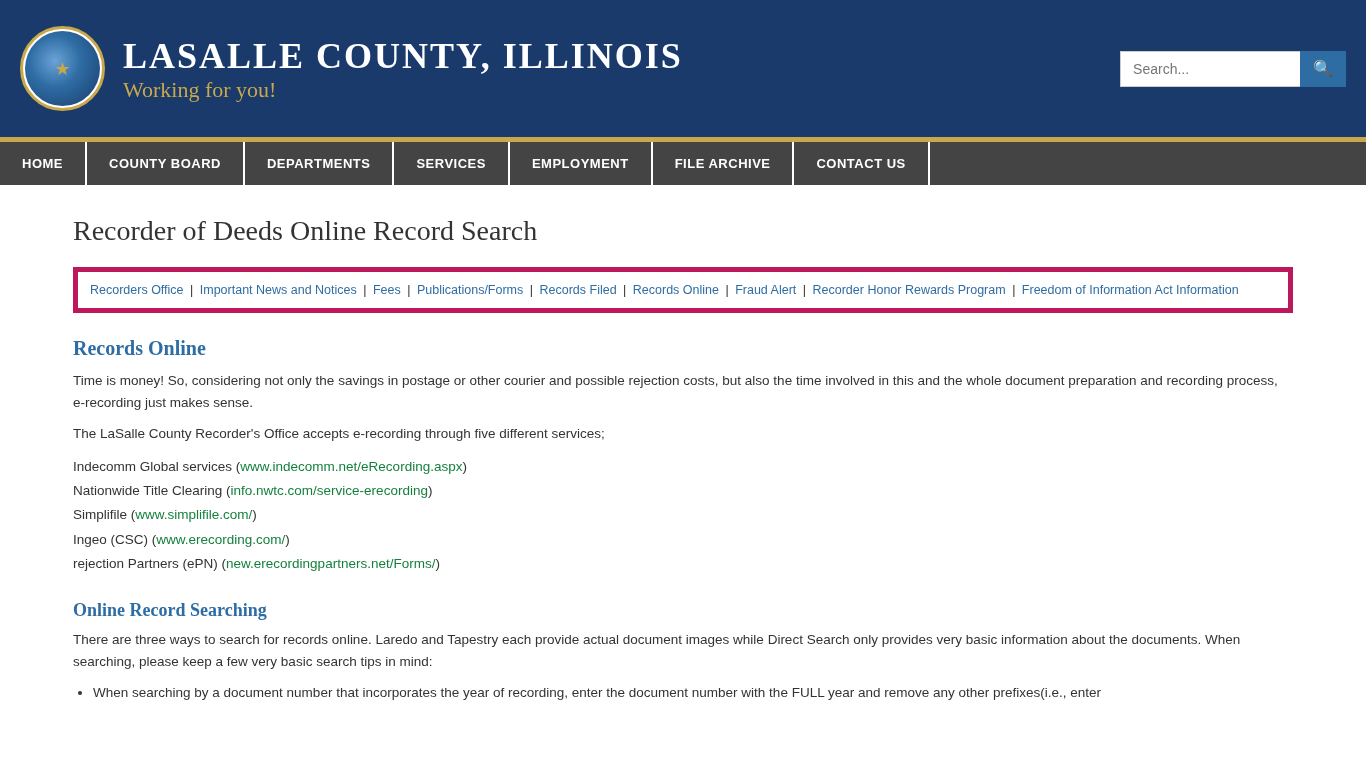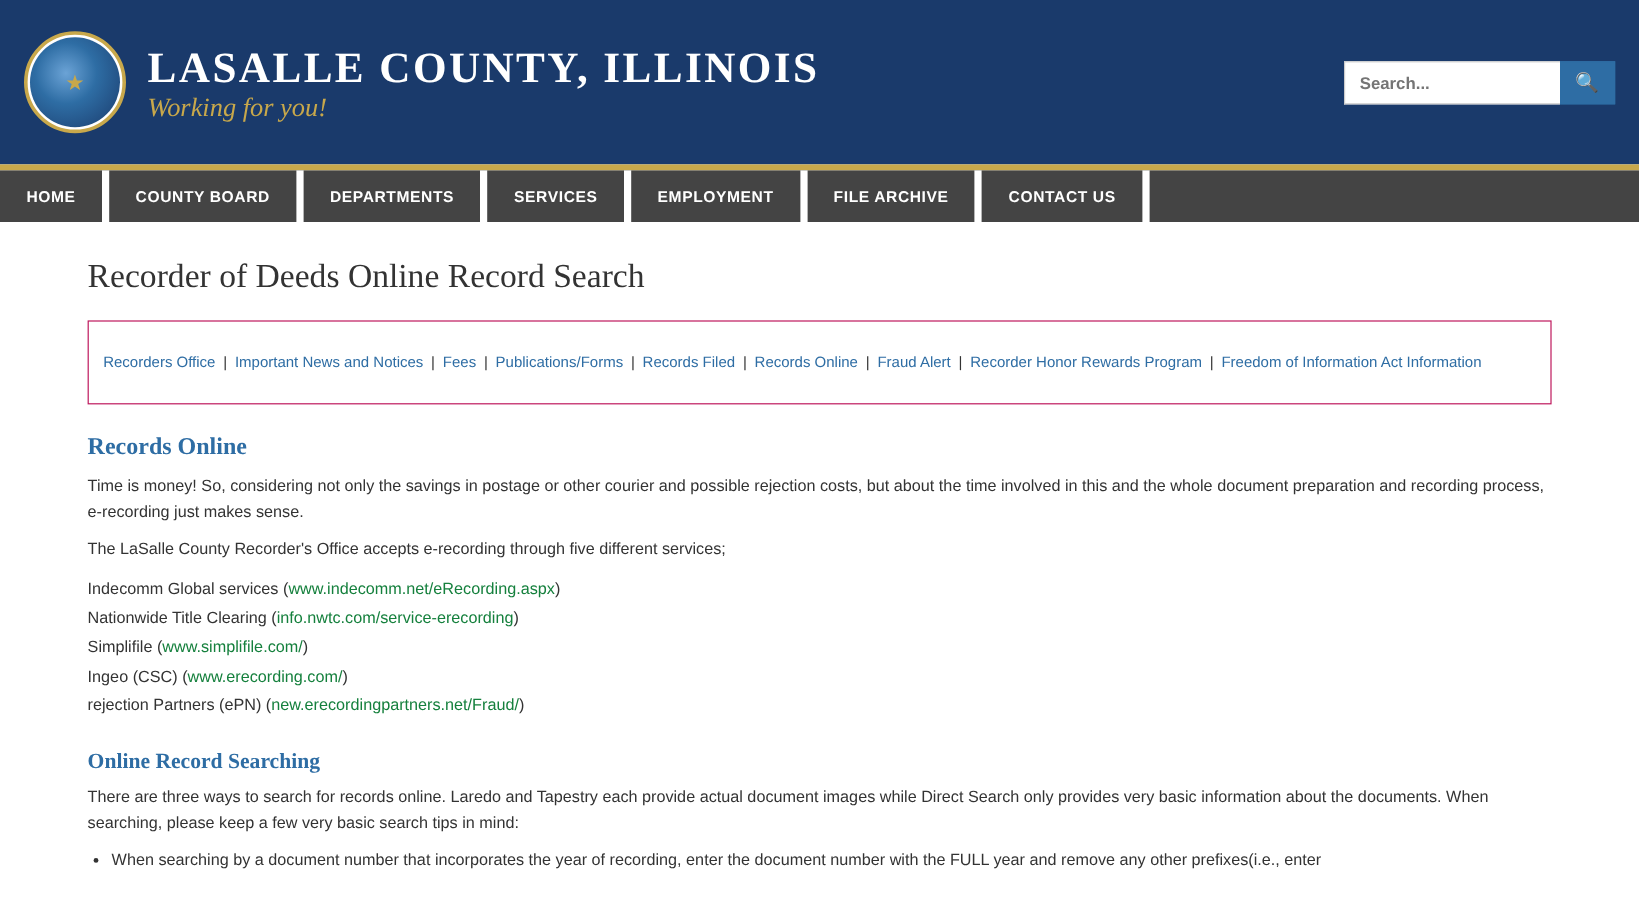--- a/index.html
+++ b/index.html
@@ -54,37 +54,35 @@
       font-size: 36px;
       font-weight: bold;
       color: #fff;
       letter-spacing: 2px;
       text-transform: uppercase;
       font-family: Georgia, serif;
     }
     #county-tagline {
       font-size: 22px;
       color: #c8a84b;
-      font-style: italic;
       font-family: Georgia, serif;
     }
     #search-area {
       display: flex;
       align-items: center;
       gap: 0;
     }
     #search-input {
       padding: 8px 12px;
       font-size: 14px;
       border: 1px solid #ccc;
       border-right: none;
       outline: none;
       width: 180px;
       height: 36px;
-      font-weight: bold;
     }
     #search-button {
       background: #2e6da4;
       border: 1px solid #2e6da4;
       color: #fff;
       padding: 0 12px;
       height: 36px;
       cursor: pointer;
       font-size: 16px;
       display: flex;
@@ -106,42 +104,42 @@
     }
     .nav-item {
       color: #fff;
       padding: 14px 22px;
       font-size: 13px;
       font-weight: bold;
       text-transform: uppercase;
       cursor: pointer;
       letter-spacing: 0.5px;
       white-space: nowrap;
-      border-right: 6px solid #ffffff;
+      border-right: 2px solid #ffffff;
     }
 
     
     #content {
       max-width: 1260px;
       margin: 0 auto;
       padding: 30px 20px 40px;
     }
 
     #page-title-el {
       font-size: 28px;
       font-weight: normal;
       color: #333;
       margin-bottom: 20px;
       font-family: Georgia, serif;
     }
 
     
     #breadcrumb-bar {
-      border: 1px solid #be185d;
-      padding: 24px 12px;
+      border: 5px solid #be185d;
+      padding: 8px 12px;
       margin-bottom: 24px;
       font-size: 12.5px;
       line-height: 1.6;
     }
     .breadcrumb-link {
       color: #2e6da4;
       cursor: pointer;
       text-decoration: none;
     }
     .breadcrumb-sep {
@@ -233,38 +231,38 @@
   <h1 id="page-title-el">Recorder of Deeds Online Record Search</h1>
 
   <div id="breadcrumb-bar">
     <a class="breadcrumb-link">Recorders Office</a><span class="breadcrumb-sep"> | </span><a class="breadcrumb-link">Important News and Notices</a><span class="breadcrumb-sep"> | </span><a class="breadcrumb-link">Fees</a><span class="breadcrumb-sep"> | </span><a class="breadcrumb-link">Publications/Forms</a><span class="breadcrumb-sep"> | </span><a class="breadcrumb-link">Records Filed</a><span class="breadcrumb-sep"> | </span><a class="breadcrumb-link">Records Online</a><span class="breadcrumb-sep"> | </span><a class="breadcrumb-link">Fraud Alert</a><span class="breadcrumb-sep"> | </span><a class="breadcrumb-link">Recorder Honor Rewards Program</a><span class="breadcrumb-sep"> | </span><a class="breadcrumb-link">Freedom of Information Act Information</a>
   </div>
 
   <div id="records-online-section">
     <h2 class="section-heading">Records Online</h2>
   </div>
 
-  <p class="body-text">Time is money! So, considering not only the savings in postage or other courier and possible rejection costs, but about the time involved in this and the whole document preparation and recording process, e-recording just makes sense.</p>
+  <p class="body-text">Time is money! So, considering not only the savings in postage or other courier and possible rejection costs, but also the time involved in this and the whole document preparation and recording process, e-recording just makes sense.</p>
   <p class="body-text">The LaSalle County Recorder's Office accepts e-recording through five different services;</p>
 
   <div>
     <div class="service-line">
       <span>Indecomm Global services (</span><a class="service-link">www.indecomm.net/eRecording.aspx</a><span>)</span>
     </div>
     <div class="service-line">
       <span>Nationwide Title Clearing (</span><a class="service-link">info.nwtc.com/service-erecording</a><span>)</span>
     </div>
     <div class="service-line">
       <span>Simplifile (</span><a class="service-link">www.simplifile.com/</a><span>)</span>
     </div>
     <div class="service-line">
       <span>Ingeo (CSC) (</span><a class="service-link">www.erecording.com/</a><span>)</span>
     </div>
     <div class="service-line">
-      <span>rejection Partners (ePN) (</span><a class="service-link">new.erecordingpartners.net/Fraud/</a><span>)</span>
+      <span>rejection Partners (ePN) (</span><a class="service-link">new.erecordingpartners.net/Forms/</a><span>)</span>
     </div>
   </div>
 
   <h3 class="sub-heading">Online Record Searching</h3>
   <p class="body-text">There are three ways to search for records online. Laredo and Tapestry each provide actual document images while Direct Search only provides very basic information about the documents. When searching, please keep a few very basic search tips in mind:</p>
   <ul>
     <li class="bullet-text">When searching by a document number that incorporates the year of recording, enter the document number with the FULL year and remove any other prefixes(i.e., enter</li>
   </ul>
 
 </div>

